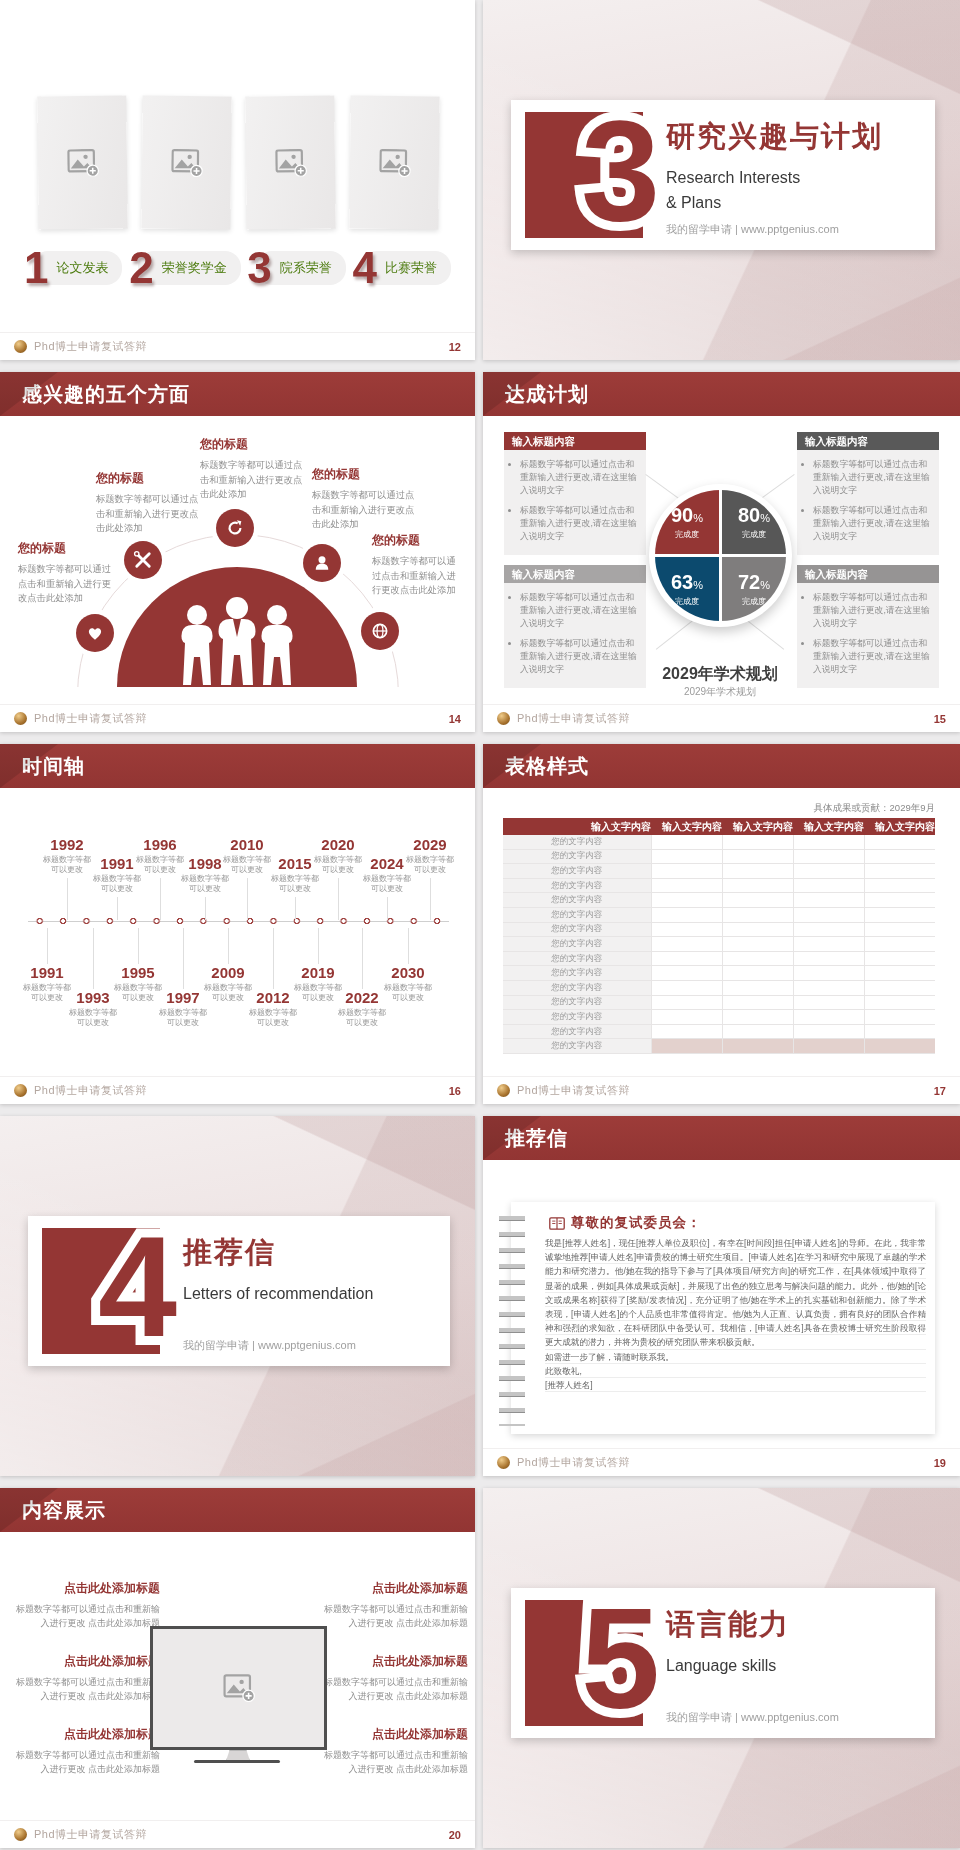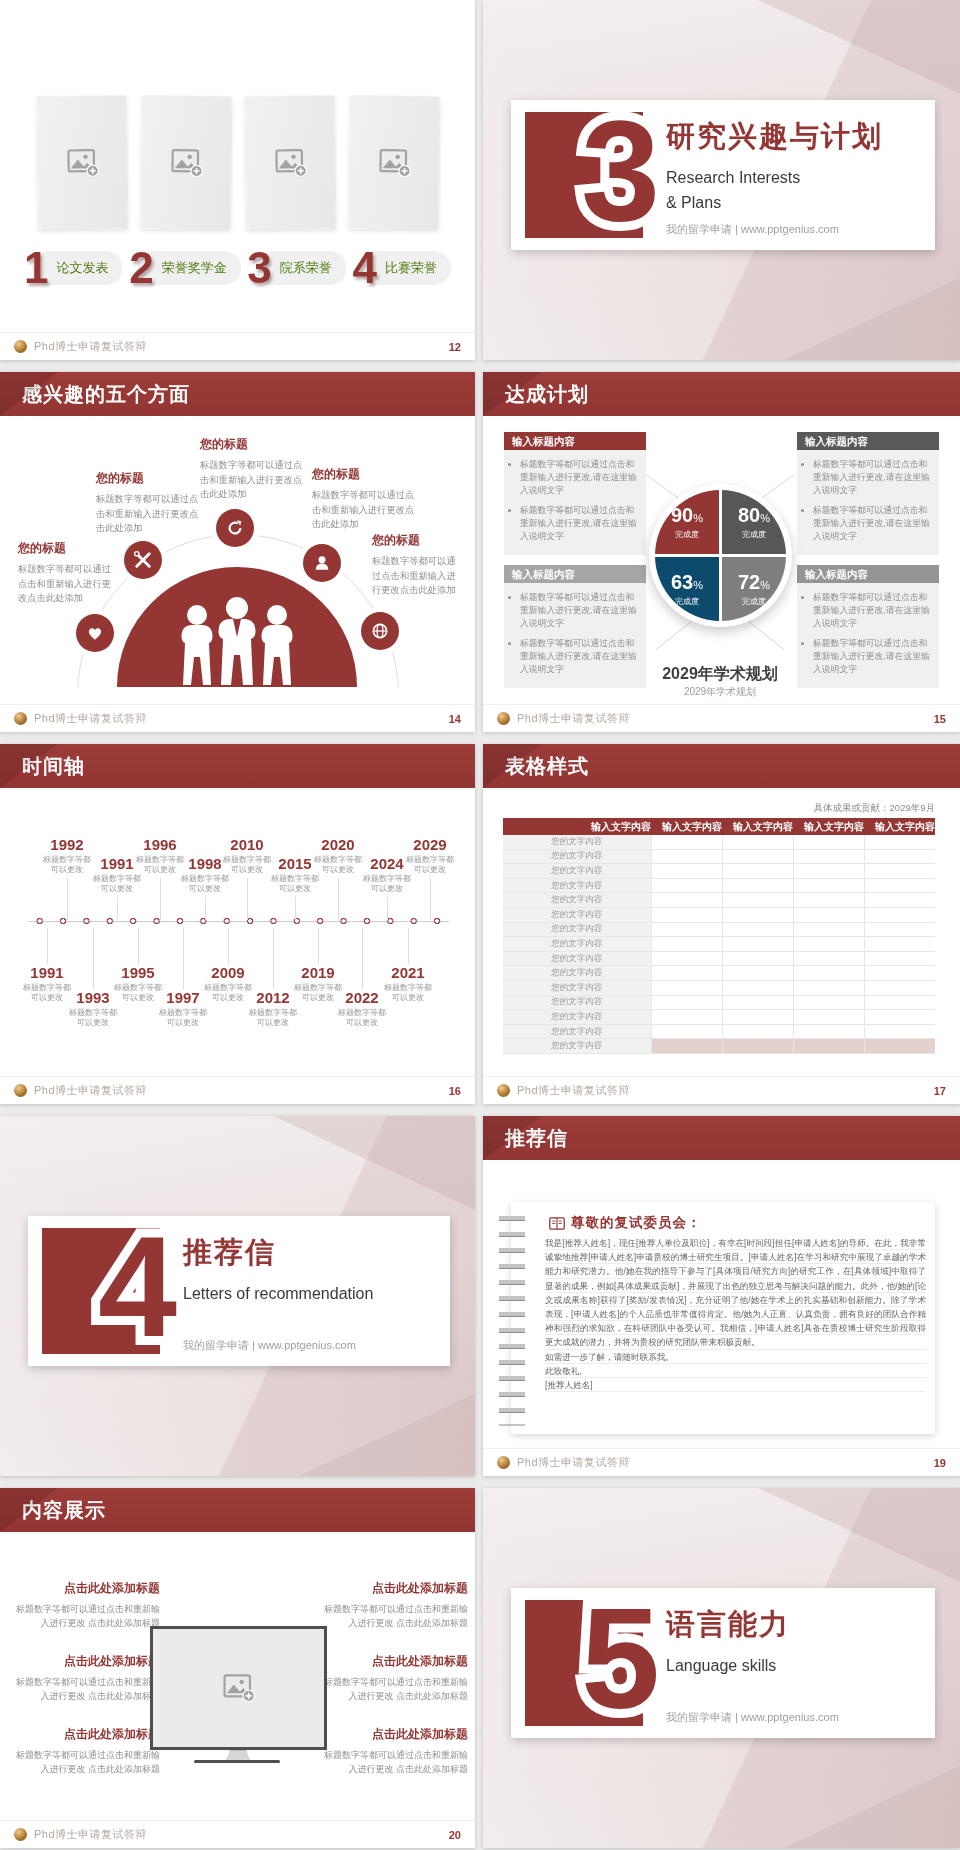--- a/index.html
+++ b/index.html
@@ -587,21 +587,21 @@
 
         <div class="tly">
           <div class="yr">2022</div>
           <div class="cap">
             <span>标题数字等都</span><br>
             <span>可以更改</span>
           </div>
         </div>
 
         <div class="tly">
-          <div class="yr">2021</div>
+          <div class="yr">2030</div>
           <div class="cap">
             <span>标题数字等都</span><br>
             <span>可以更改</span>
           </div>
         </div>
       </div>
     <footer class="sfoot">
       <span class="logo"></span>
       <span class="brand">Phd博士申请复试答辩</span>
       <span class="pg">16</span>

